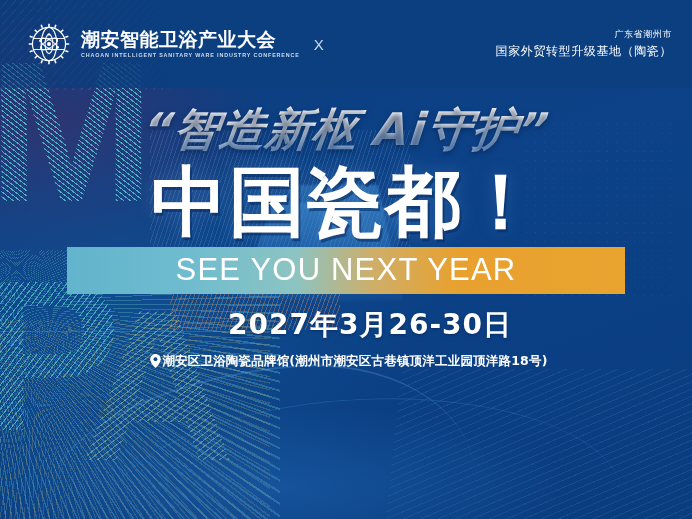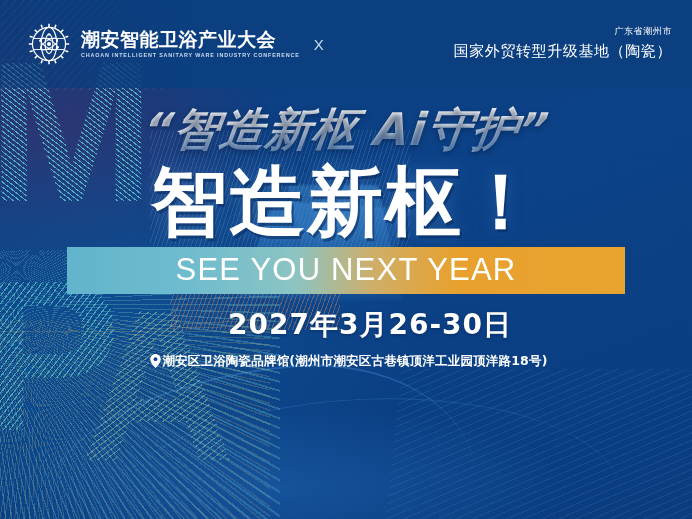--- a/index.html
+++ b/index.html
@@ -201,22 +201,22 @@
 
   .header-right {
     position: absolute; right: 20px; top: 50%;
     transform: translateY(-50%); text-align: right;
   }
   .hr-line1 {
     font-size: 9px; color: #ffffff; letter-spacing: 0.6px; line-height: 1.55;
     font-family: "DejaVu Sans", "Liberation Sans", sans-serif;
   }
   .hr-line2 {
-    font-size: 15px; color: #ffffff; letter-spacing: 0.6px; line-height: 1.55;
-    font-family: Liberation Sans, sans-serif;
+    font-size: 12px; color: #ffffff; letter-spacing: 0.6px; line-height: 1.55;
+    font-family: Liberation Serif, serif;
   }
 
   
   .content { position: absolute; left: 0; top: 88px; width: 692px; z-index: 6; }
 
   .slogan-row {
     position: relative; text-align: center; margin-top: 12px; height: 58px;
   }
   .slogan {
     display: inline-block;
@@ -360,21 +360,21 @@
   </div>
 
   <div class="content">
 
     <div class="slogan-row">
       <span class="slogan">“智造新枢 Ai守护”</span>
     </div>
 
 
     <div class="headline-row">
-      <span class="headline">智造新枢！</span>
+      <span class="headline">中国瓷都！</span>
     </div>
 
     <div class="band-row">
       <div class="band">
         <div class="band-text">SEE YOU NEXT YEAR</div>
       </div>
     </div>
 
     <div class="date-row">
       <span class="date-text">2027年3月26-30日</span>

